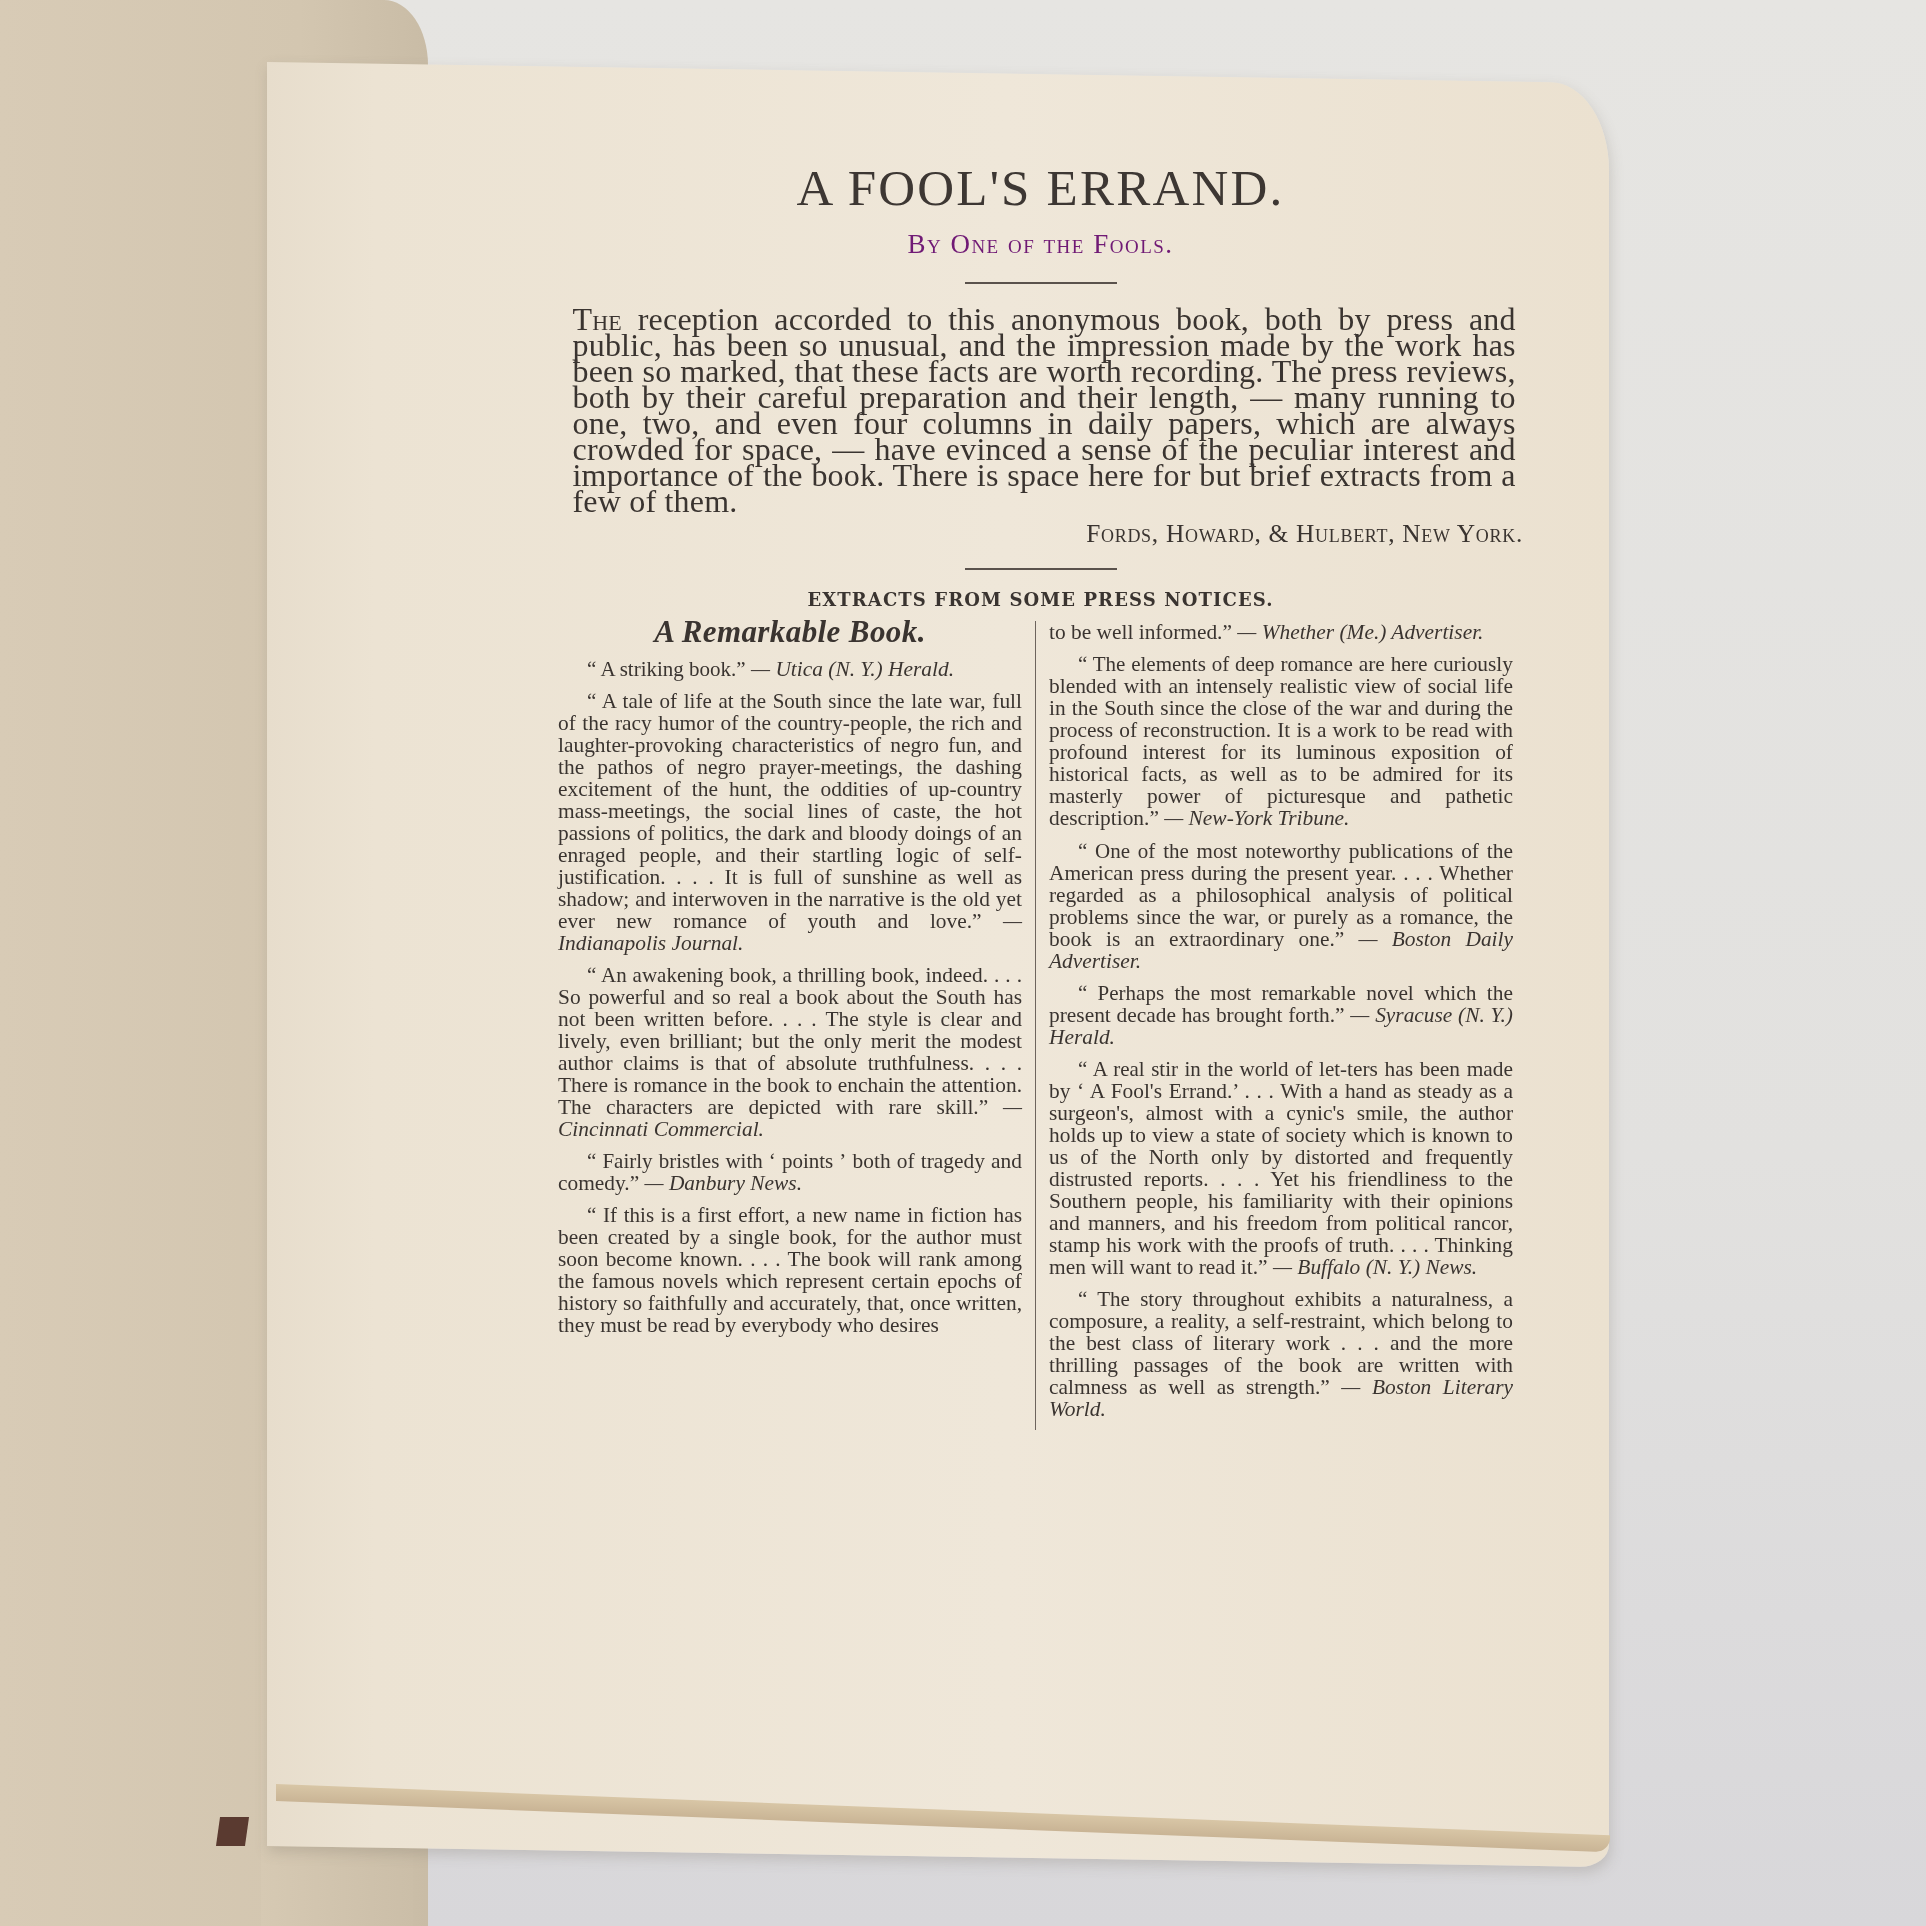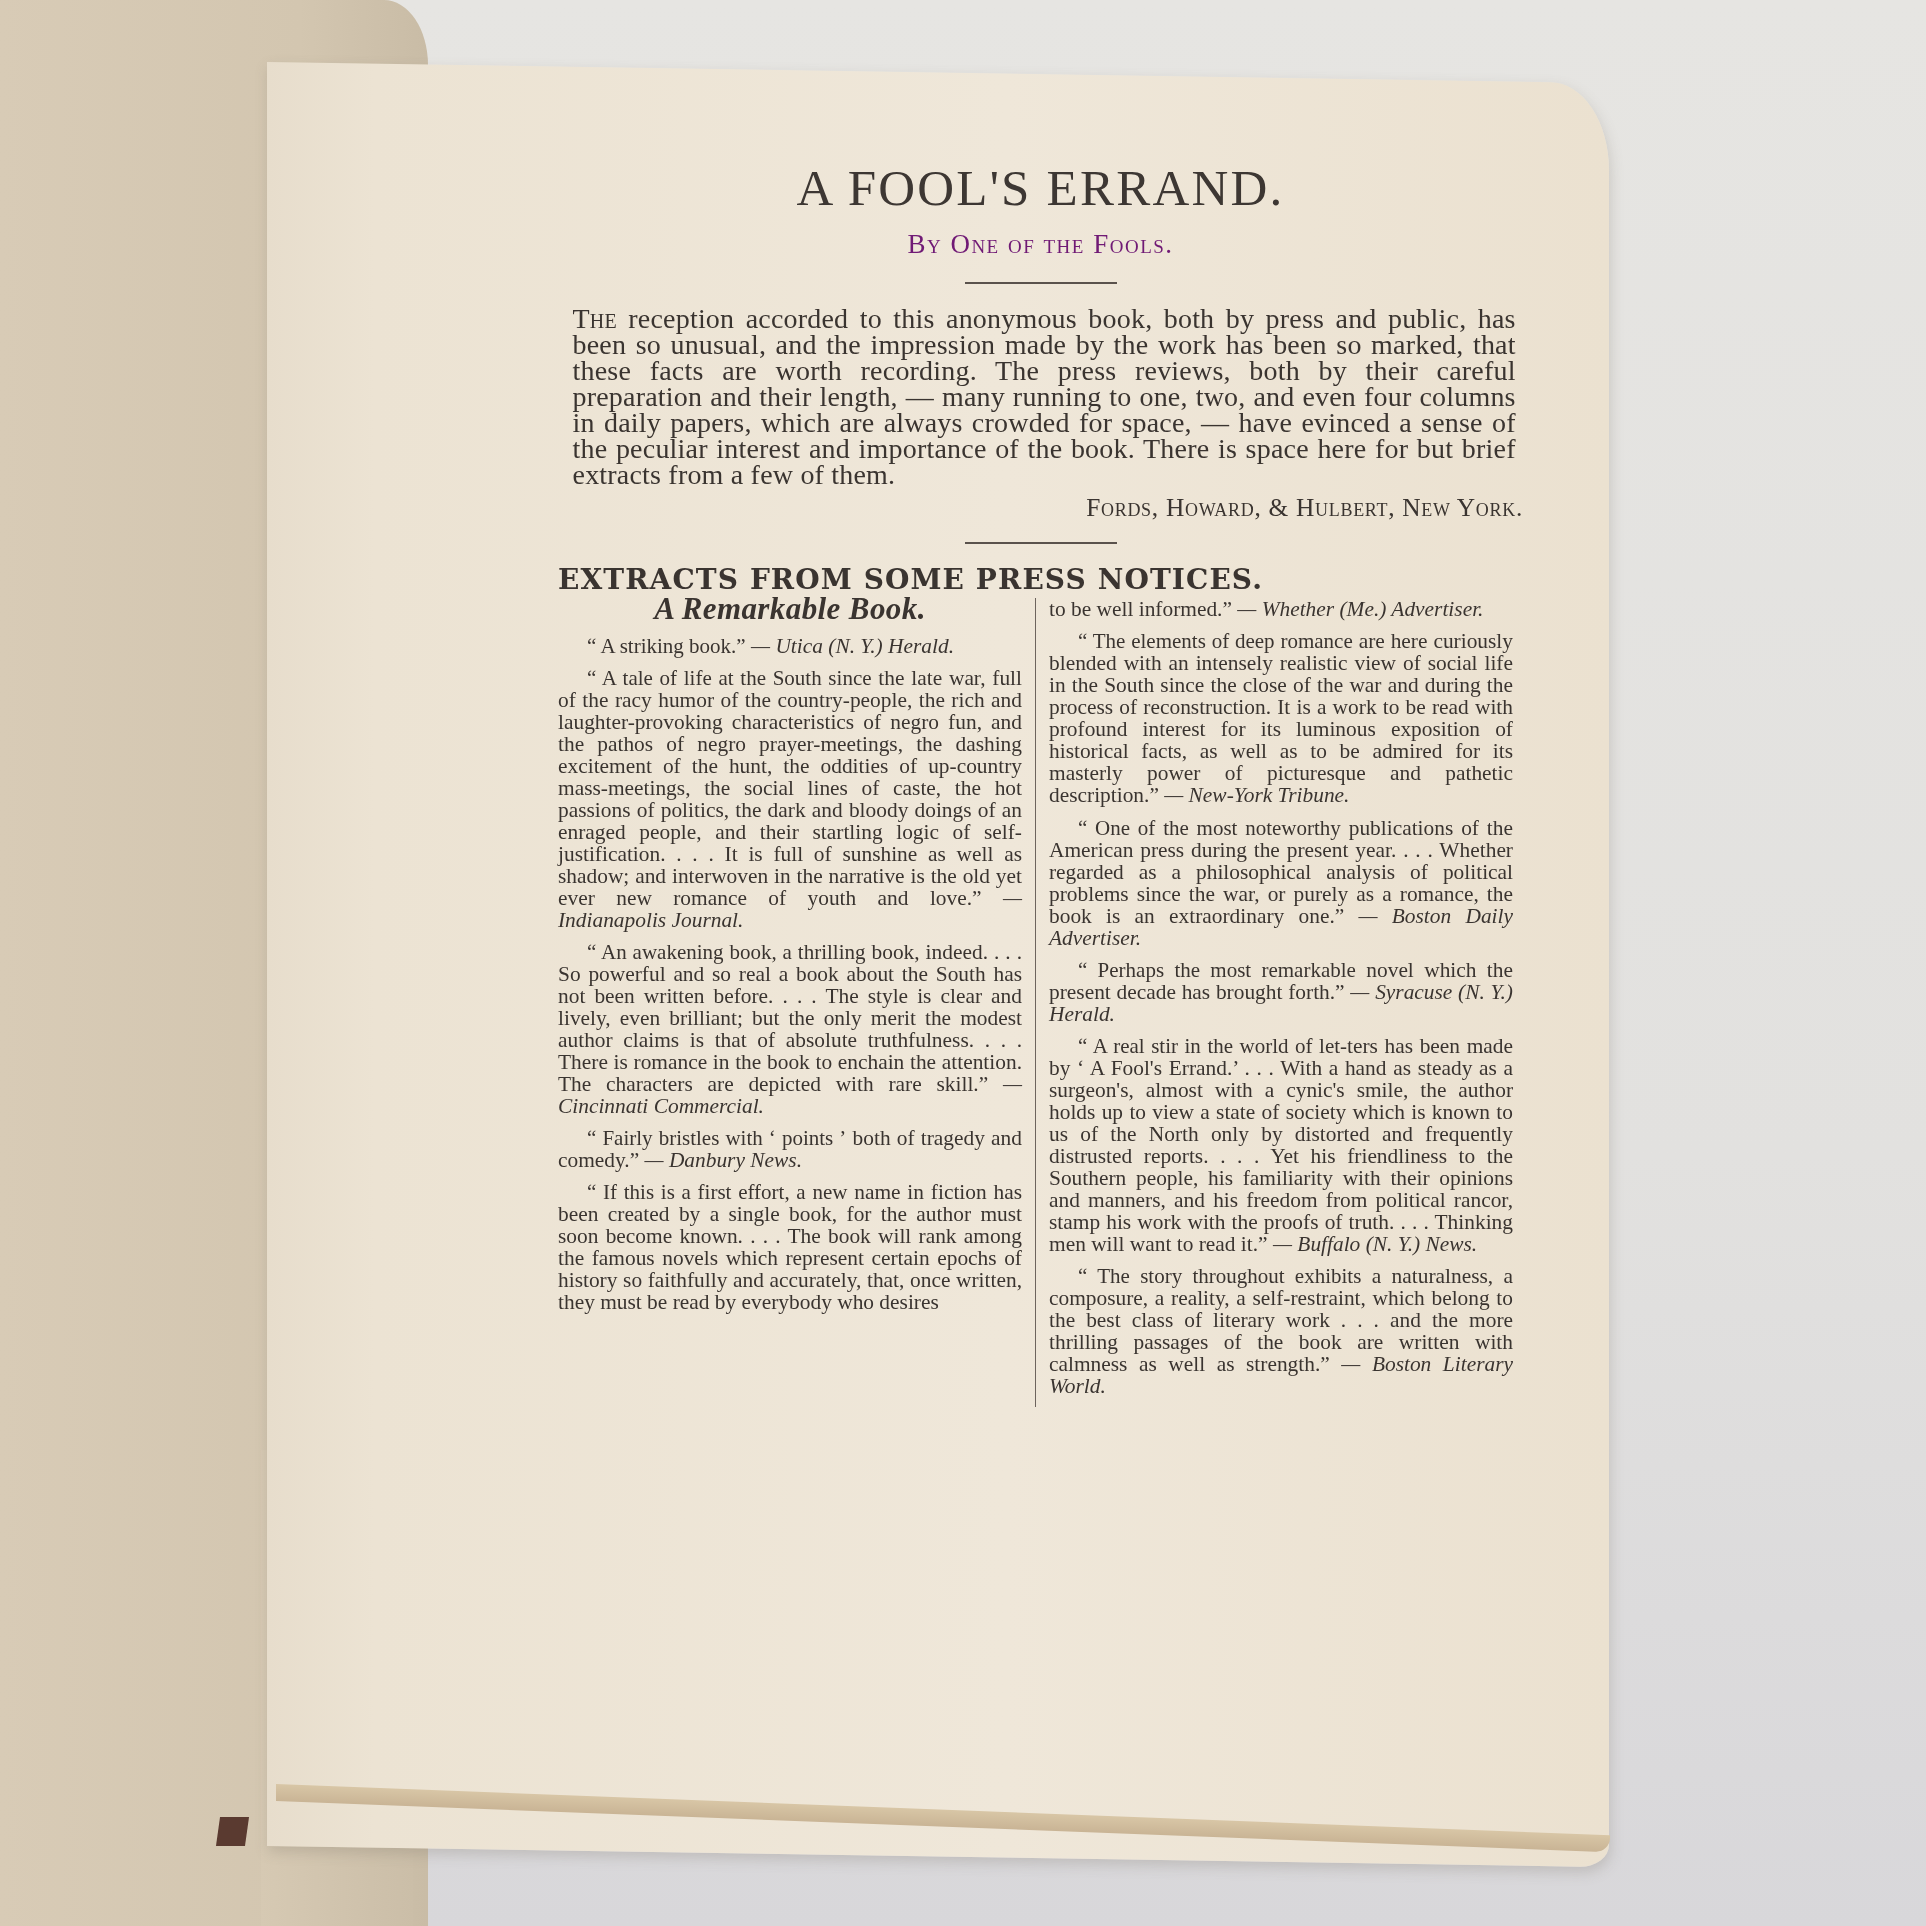--- a/index.html
+++ b/index.html
@@ -55,32 +55,32 @@
   .title {
     text-align:center; font-size:51px; letter-spacing:2.2px; font-weight:normal;
     margin:0; line-height:1.1; color:#3d3733;
   }
   .subtitle {
     text-align:center; font-size:27px; letter-spacing:1.5px; margin-top:13px;
     font-variant:small-caps; color:#701a75;
   }
   .rule { width:152px; height:2.2px; background:#5a524c; margin:22px auto 22px; }
   .intro {
-    font-size:28px; line-height:26px; text-align:justify; margin:0 7.3px 0 14.5px;
+    font-size:32px; line-height:26px; text-align:justify; margin:0 7.3px 0 14.5px;
     letter-spacing:0.2px;
   }
   .intro .lead { font-variant:small-caps; }
   .publisher {
     text-align:right; font-variant:small-caps; font-size:25.4px; margin:4.4px 0 0 0;
     letter-spacing:0.7px;
   }
   .rule2 { width:152px; height:2.2px; background:#5a524c; margin:20.3px auto 19px; }
   .section-title {
-    font-family:"DejaVu Serif", serif; font-weight:bold;
-    font-size:28px; letter-spacing:1.1px; margin:0 0 2px;
+    text-align:center; font-family:"DejaVu Serif", serif; font-weight:bold;
+    font-size:18px; letter-spacing:1.1px; margin:0 0 11px;
   }
   .columns { display:flex; position:relative; }
   .col { width:464px; font-size:21.4px; line-height:22px; text-align:justify; }
   .col.left { padding-right:13px; }
   .col.right { padding-left:13px; border-left:1.5px solid #6d645d; }
   .headline {
     font-style:italic; font-weight:bold; font-size:31px; text-align:center;
     margin:0 0 14.5px; letter-spacing:0.4px;
   }
   .quote { margin:0 0 10.2px; text-indent:29px; }

